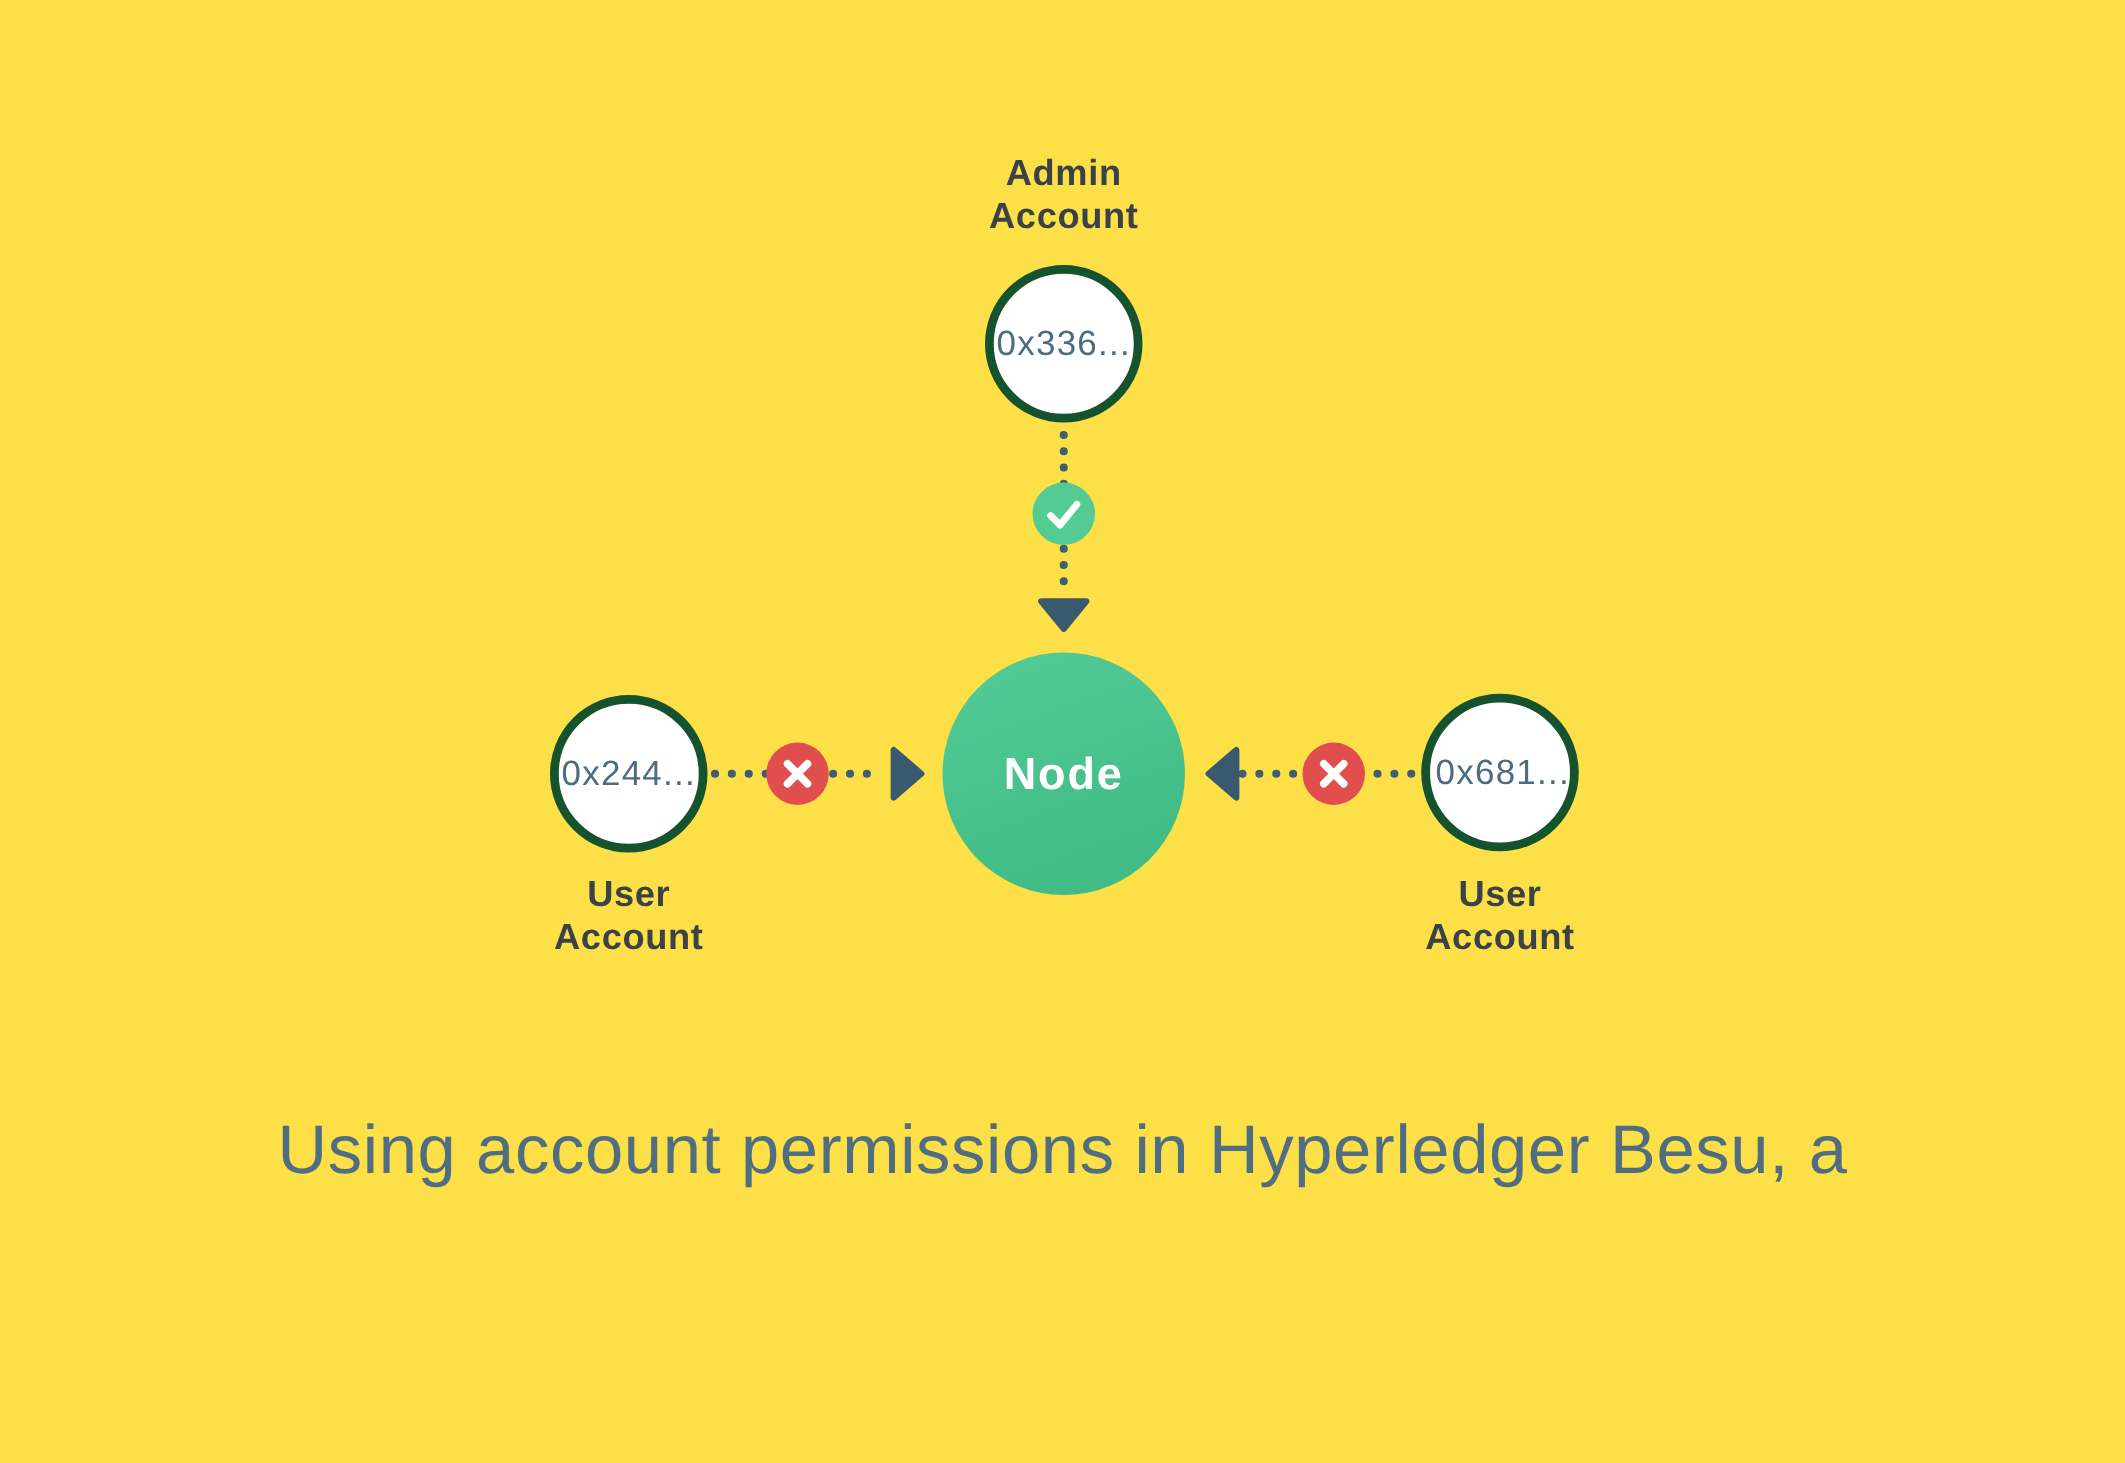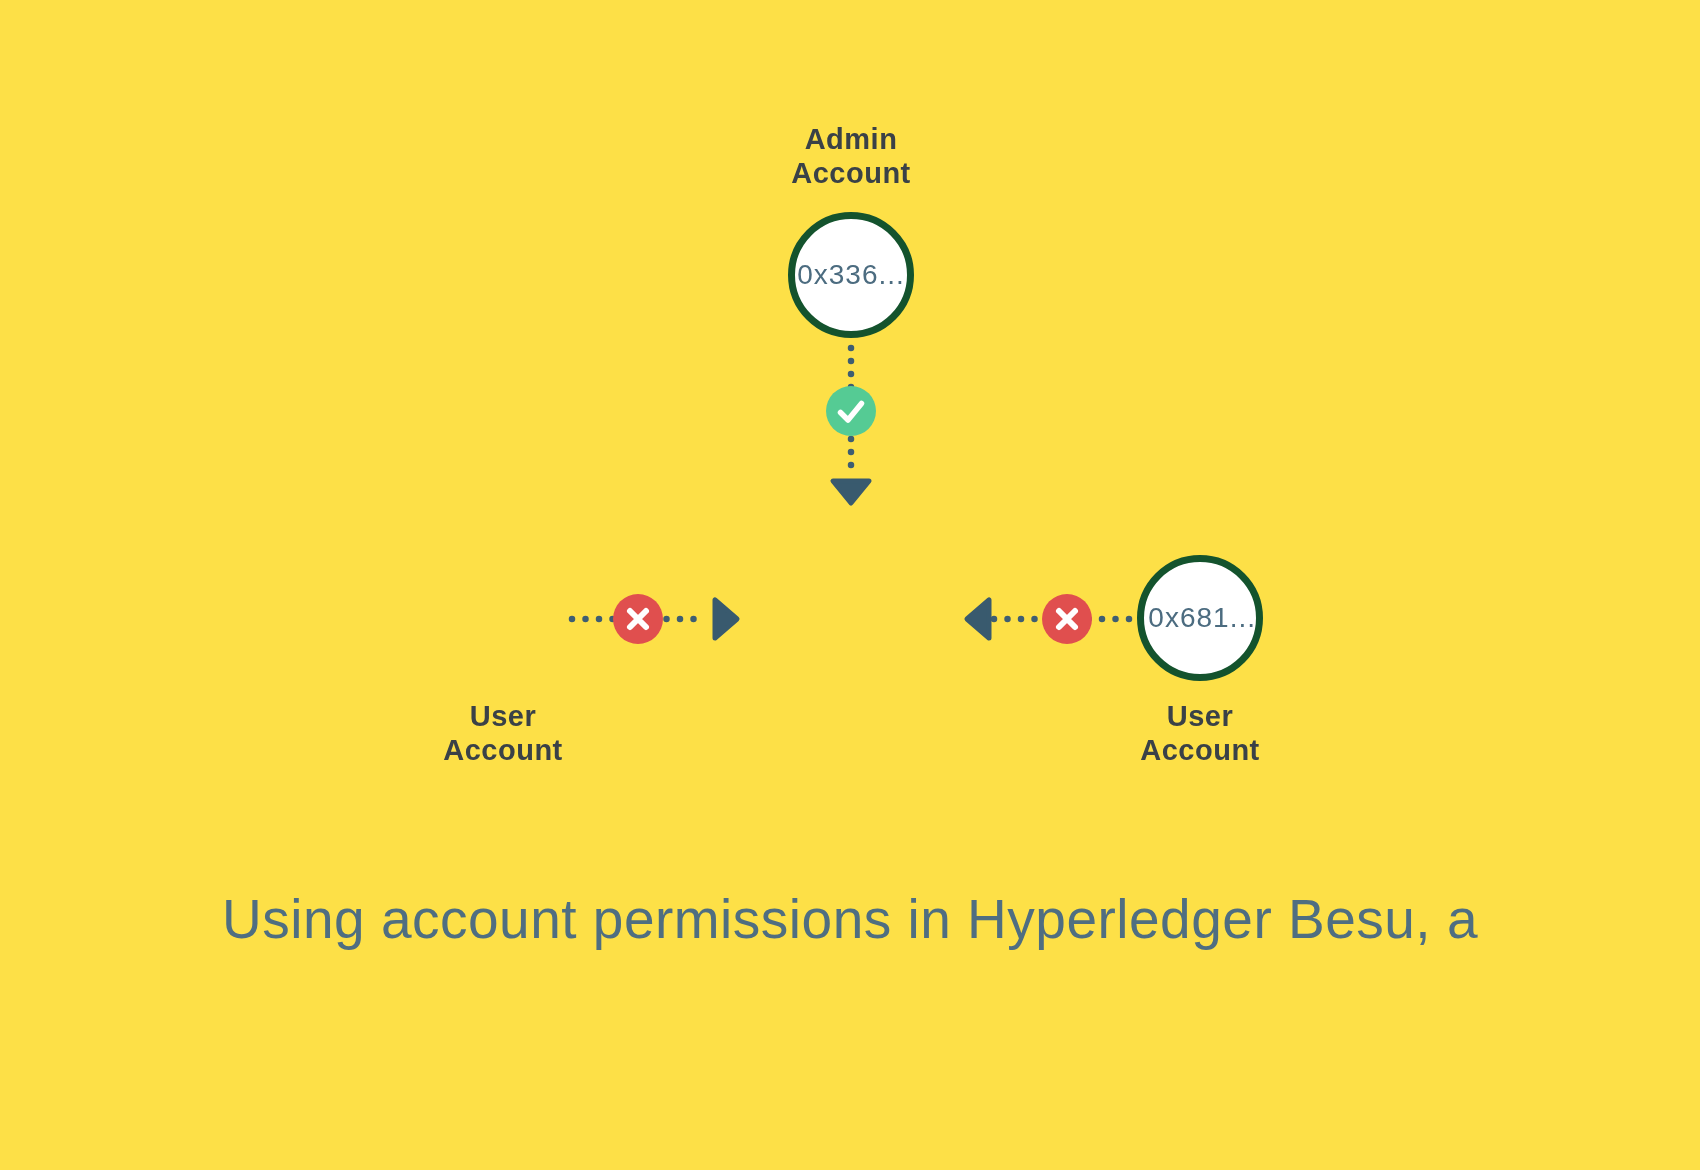--- a/index.html
+++ b/index.html
@@ -125,21 +125,27 @@
   <div class="account-circle admin-circle">
     <span>0x336...</span>
   </div>
 
   <div class="status-badge badge-allow">
     <svg width="50" height="50" viewBox="0 0 50 50">
       <path d="M14.5 26.5 L22 34 L35.5 17.5" fill="none" stroke="#ffffff" stroke-width="5.5" stroke-linecap="round" stroke-linejoin="round"></path>
     </svg>
   </div>
 
+  <div class="node-circle">
+    <span>Node</span>
+  </div>
 
+  <div class="account-circle user-left-circle">
+    <span>0x244...</span>
+  </div>
   <div class="status-badge badge-deny-left">
     <svg width="50" height="50" viewBox="0 0 50 50">
       <path d="M17 17 L33 33 M33 17 L17 33" fill="none" stroke="#ffffff" stroke-width="6" stroke-linecap="round"></path>
     </svg>
   </div>
   <div class="acct-label user-left-label">
     <div>User</div>
     <div>Account</div>
   </div>
 

